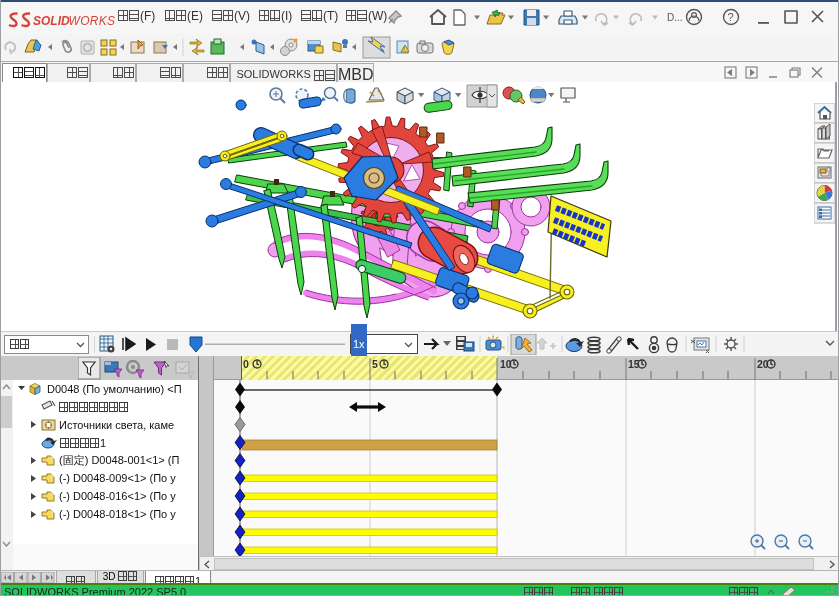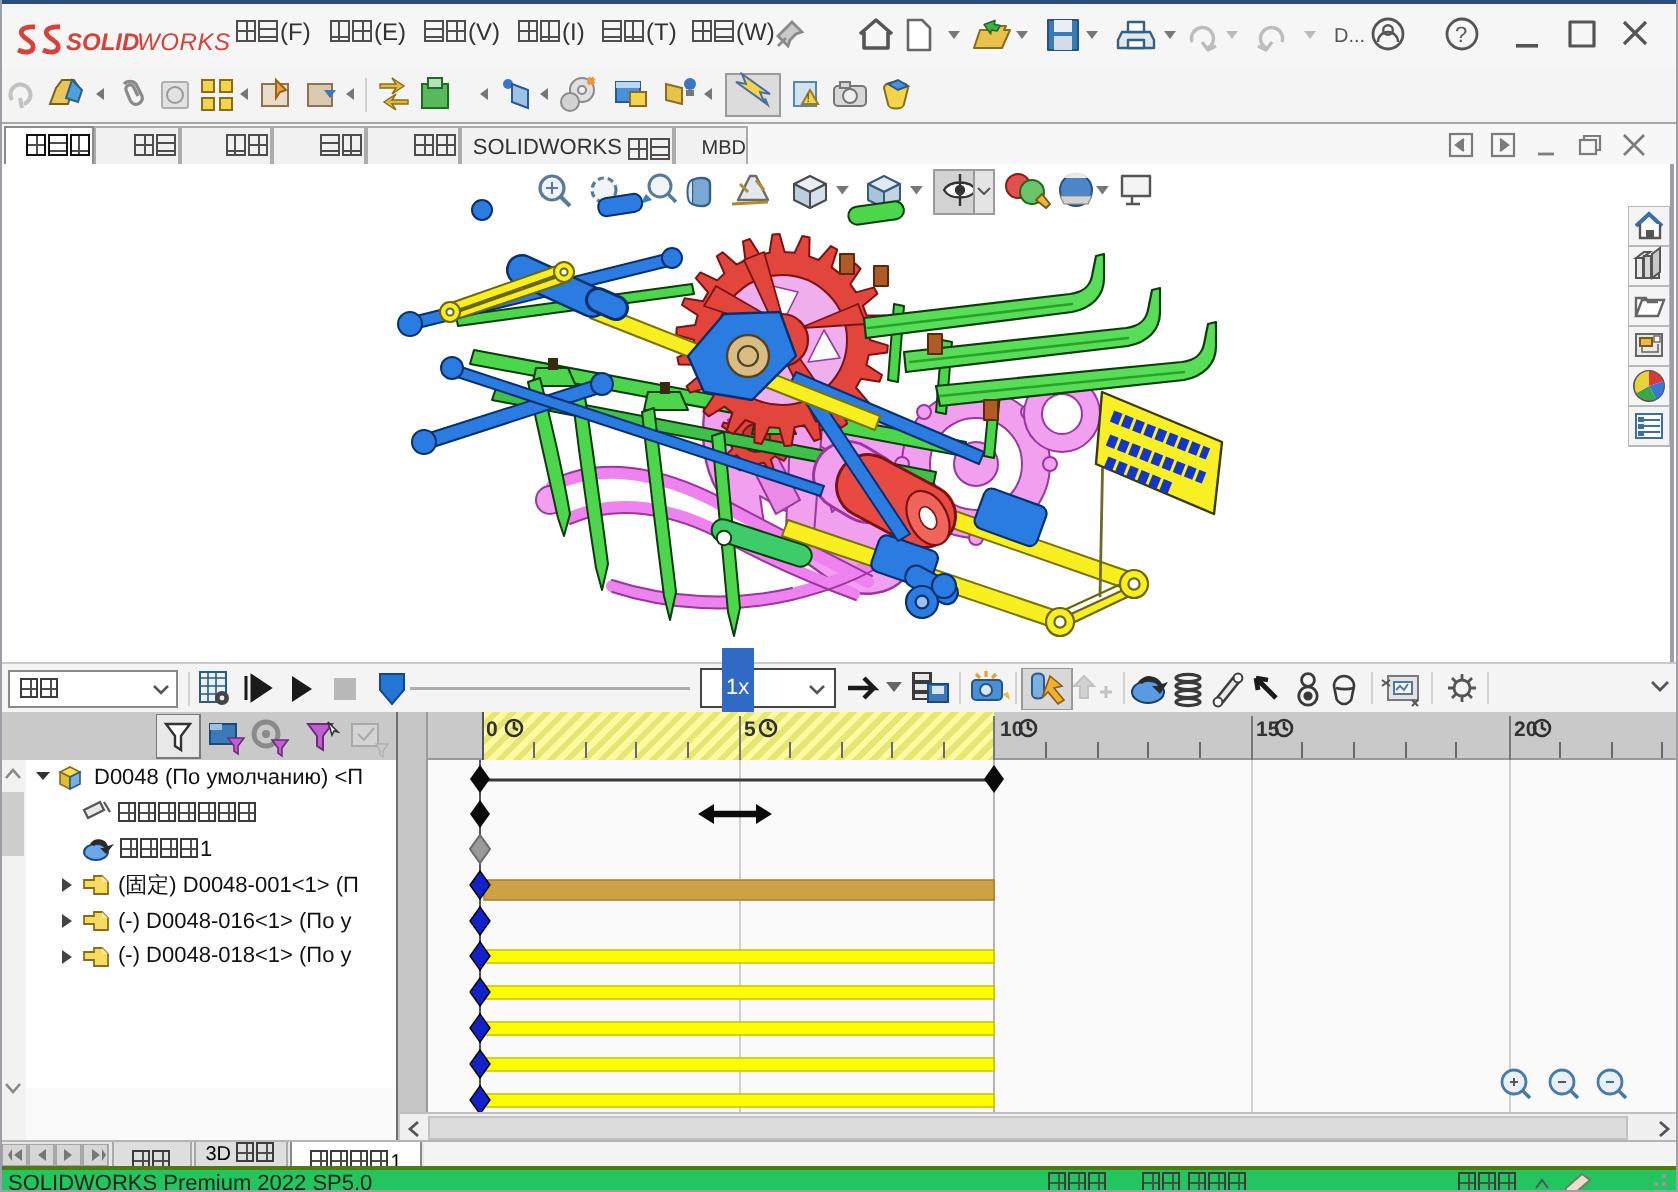--- a/index.html
+++ b/index.html
@@ -138,21 +138,21 @@
   </svg>
 </div>
 
 <div id="tabrow">
   <div class="tab" style="left:2px;width:45px;background:#fff;color:#000;font-weight:bold;border-color:#8a8a8a"><i class="cj" style="border-color:#111"></i><i class="cj v2" style="border-color:#111"></i><i class="cj v3" style="border-color:#111"></i></div>
   <div class="tab" style="left:47px;width:43px"><i class="cj"></i><i class="cj v2"></i></div>
   <div class="tab" style="left:90px;width:46px"><i class="cj v3"></i><i class="cj"></i></div>
   <div class="tab" style="left:136px;width:47px"><i class="cj v2"></i><i class="cj v3"></i></div>
   <div class="tab" style="left:183px;width:47px"><i class="cj"></i><i class="cj"></i></div>
   <div class="tab" style="left:230px;width:107px;font-size:11px;padding-top:1px">SOLIDWORKS <i class="cj" style="vertical-align:-2px"></i><i class="cj v2" style="vertical-align:-2px"></i></div>
-  <div class="tab" style="left:337px;width:37px;font-size:10px;padding-top:1px">MBD</div>
+  <div class="tab" style="left:337px;width:37px;font-size:16px;padding-top:1px">MBD</div>
   <svg class="abs" style="left:724px;top:4px" width="106" height="13" viewBox="0 0 106 13">
     <g stroke="#7c7c7c" fill="none" stroke-width="1.1">
       <rect x="1" y="1" width="11" height="11"></rect>
           <path d="M8,3.5 l-4,3 l4,3" fill="#7c7c7c"></path>
       <rect x="22" y="1" width="11" height="11"></rect>
           <path d="M26,3.5 l4,3 l-4,3" fill="#7c7c7c"></path>
       <path d="M45,11 h8" stroke-width="1.4"></path>
       <rect x="66" y="4" width="8" height="7"></rect>
           <path d="M68,4 v-2 h8 v7 h-2"></path>
       <path d="M88,1.5 l10,10 M98,1.5 l-10,10" stroke-width="1.3"></path>
@@ -438,21 +438,21 @@
     <rect x="1" y="1" width="13" height="15" fill="#eaf2fa" stroke="#2a5a8a"></rect>
         <path d="M1,4 h13 M1,8 h13 M1,12 h13 M5,1 v15 M9,1 v15" stroke="#2a5a8a" stroke-width=".8"></path>
         <circle cx="12" cy="14" r="3.5" fill="#444"></circle>
         <circle cx="12" cy="14" r="1.2" fill="#eee"></circle>
     <path d="M24,3 v12 M27,3 l9,6 l-9,6 z" fill="#1a1a1a" stroke="#1a1a1a" stroke-width="1.5"></path>
     <path d="M47,3 l10,6.5 l-10,6.5 z" fill="#1a1a1a"></path>
     <rect x="68" y="4" width="11" height="11" fill="#b9b9b9"></rect>
     <path d="M91,2 h12 v8 l-6,7 l-6,-7 z" fill="#2376d3" stroke="#14478a"></path>
     <rect x="106" y="8.5" width="140" height="1.5" fill="#adadad"></rect>
   </svg>
-  <div class="abs" style="left:350px;top:2px;width:68px;height:20px;background:#fff;border:1px solid #444;font-size:11px;line-height:18px"><span style="background:#316ac5;color:#fff;padding:14px 2px;margin-left:10px">1x</span><svg class="abs" style="right:4px;top:7px" width="9" height="6">
+  <div class="abs" style="left:350px;top:2px;width:68px;height:20px;background:#fff;border:1px solid #444;font-size:11px;line-height:18px"><span style="background:#316ac5;color:#fff;padding:14px 2px;margin-left:0">1x</span><svg class="abs" style="right:4px;top:7px" width="9" height="6">
           <path d="M1,1 l3.5,3.5 L8,1" stroke="#555" stroke-width="1.3" fill="none"></path>
         </svg></div>
   <svg class="abs" style="left:422px;top:2px" width="418" height="21" viewBox="0 0 418 21">
     <path d="M2,10 h13 l-5,-5 m5,5 l-5,5" stroke="#1a1a1a" stroke-width="2.2" fill="none"></path>
     <path d="M21,7 l4,5 l4,-5 z" fill="#666"></path>
     <g>
           <rect x="34" y="2" width="10" height="14" fill="#3a3a3a"></rect>
           <rect x="35.5" y="3" width="7" height="3" fill="#e8e8e8"></rect>
           <rect x="35.5" y="8" width="7" height="3" fill="#e8e8e8"></rect>
           <rect x="35.5" y="13" width="7" height="2" fill="#e8e8e8"></rect>
@@ -568,36 +568,57 @@
             <path d="M12,4 v6 l-5,2.5 v-6 z" fill="#7ab0e0" stroke="#2a5a8a" stroke-width=".8"></path>
           </svg>
           <span>D0048 (По умолчанию) &lt;П</span>
         </div>
     <div class="trow" style="padding-left:28px">
           <svg width="15" height="13" viewBox="0 0 15 13">
             <path d="M1,5 l8,-4 l2,4 l-8,4 z M11,1 l3,5" fill="#e8e8e8" stroke="#555" stroke-width="1.1"></path>
           </svg>
           <span><i class="cjs"></i><i class="cjs v2"></i><i class="cjs v3"></i><i class="cjs"></i><i class="cjs v2"></i><i class="cjs"></i><i class="cjs v3"></i></span>
         </div>
+    <div class="trow">
+          <svg width="8" height="9" style="margin:0 3px 0 17px">
+            <path d="M1,1 l5,3.5 L1,8" fill="#444"></path>
+          </svg>
+          <svg width="15" height="13" viewBox="0 0 15 13">
+            <rect x="1" y="2" width="13" height="10" fill="#e8d8a0" stroke="#8a7430"></rect>
+            <circle cx="7.5" cy="7" r="3" fill="#fff" stroke="#8a7430"></circle>
+            <path d="M7.5,3 v2 M7.5,9 v2 M4,7 h2 M9,7 h2" stroke="#8a7430"></path>
+          </svg>
+          <span>Источники света, каме</span>
+        </div>
     <div class="trow" style="padding-left:28px">
           <svg width="16" height="13" viewBox="0 0 16 13">
             <ellipse cx="7" cy="8" rx="6" ry="4" fill="#6aa8e8" stroke="#1a4a8a"></ellipse>
             <path d="M4,4 a5,5 0 0 1 9,1 l3,-1 l-4,5 l-3,-3 l2,0 a3,3 0 0 0 -5,-1 z" fill="#2a2a2a"></path>
           </svg>
           <span><i class="cjs"></i><i class="cjs v3"></i><i class="cjs v2"></i><i class="cjs"></i>1</span>
         </div>
     <div class="trow">
           <svg width="8" height="9" style="margin:0 3px 0 17px">
             <path d="M1,1 l5,3.5 L1,8" fill="#444"></path>
           </svg>
           <svg width="15" height="13" viewBox="0 0 15 13">
             <path d="M1,4 h5 v-2 h4 l3,3 v6 h-7 v-3 h-5 z" fill="#f5dc60" stroke="#8a6d1a" stroke-width=".9"></path>
             <path d="M10,2 l3,3 h-3 z" fill="#fae89a"></path>
           </svg>
           <span>(固定) D0048-001&lt;1&gt; (П</span>
+        </div>
+    <div class="trow">
+          <svg width="8" height="9" style="margin:0 3px 0 17px">
+            <path d="M1,1 l5,3.5 L1,8" fill="#444"></path>
+          </svg>
+          <svg width="15" height="13" viewBox="0 0 15 13">
+            <path d="M1,4 h5 v-2 h4 l3,3 v6 h-7 v-3 h-5 z" fill="#f5dc60" stroke="#8a6d1a" stroke-width=".9"></path>
+            <path d="M10,2 l3,3 h-3 z" fill="#fae89a"></path>
+          </svg>
+          <span>(-) D0048-009&lt;1&gt; (По у</span>
         </div>
     <div class="trow">
           <svg width="8" height="9" style="margin:0 3px 0 17px">
             <path d="M1,1 l5,3.5 L1,8" fill="#444"></path>
           </svg>
           <svg width="15" height="13" viewBox="0 0 15 13">
             <path d="M1,4 h5 v-2 h4 l3,3 v6 h-7 v-3 h-5 z" fill="#f5dc60" stroke="#8a6d1a" stroke-width=".9"></path>
             <path d="M10,2 l3,3 h-3 z" fill="#fae89a"></path>
           </svg>
           <span>(-) D0048-016&lt;1&gt; (По у</span>

